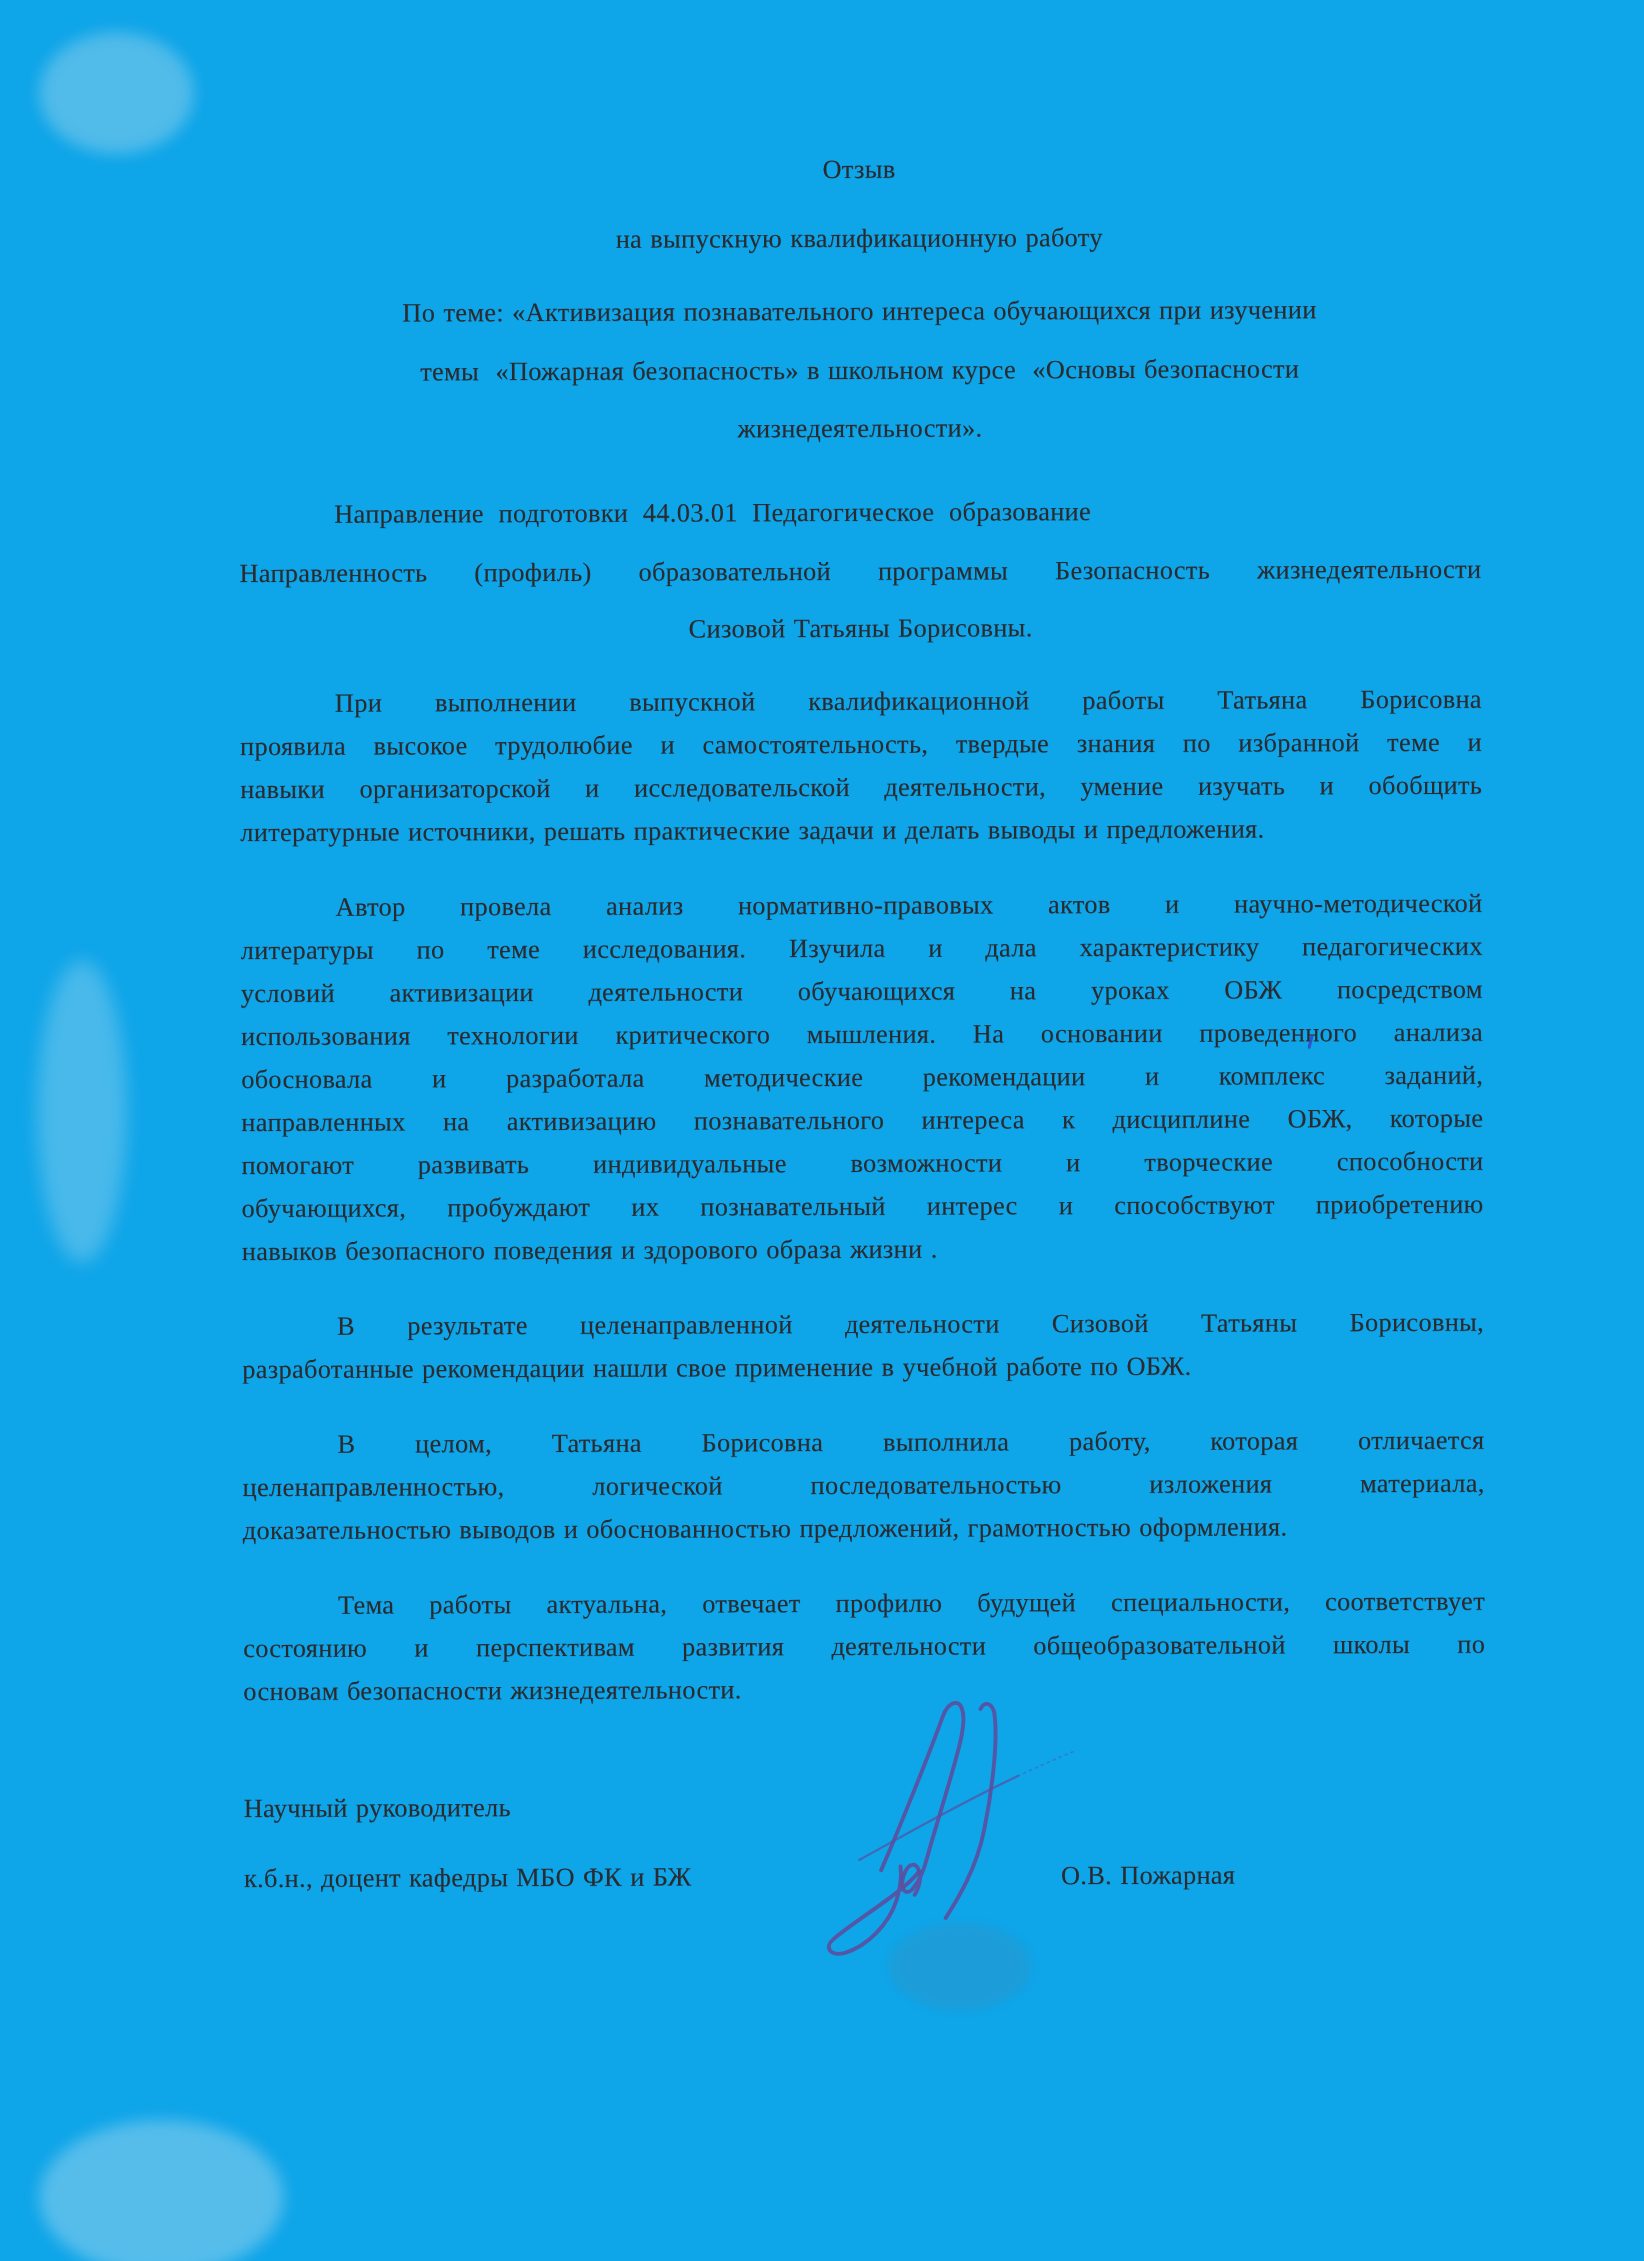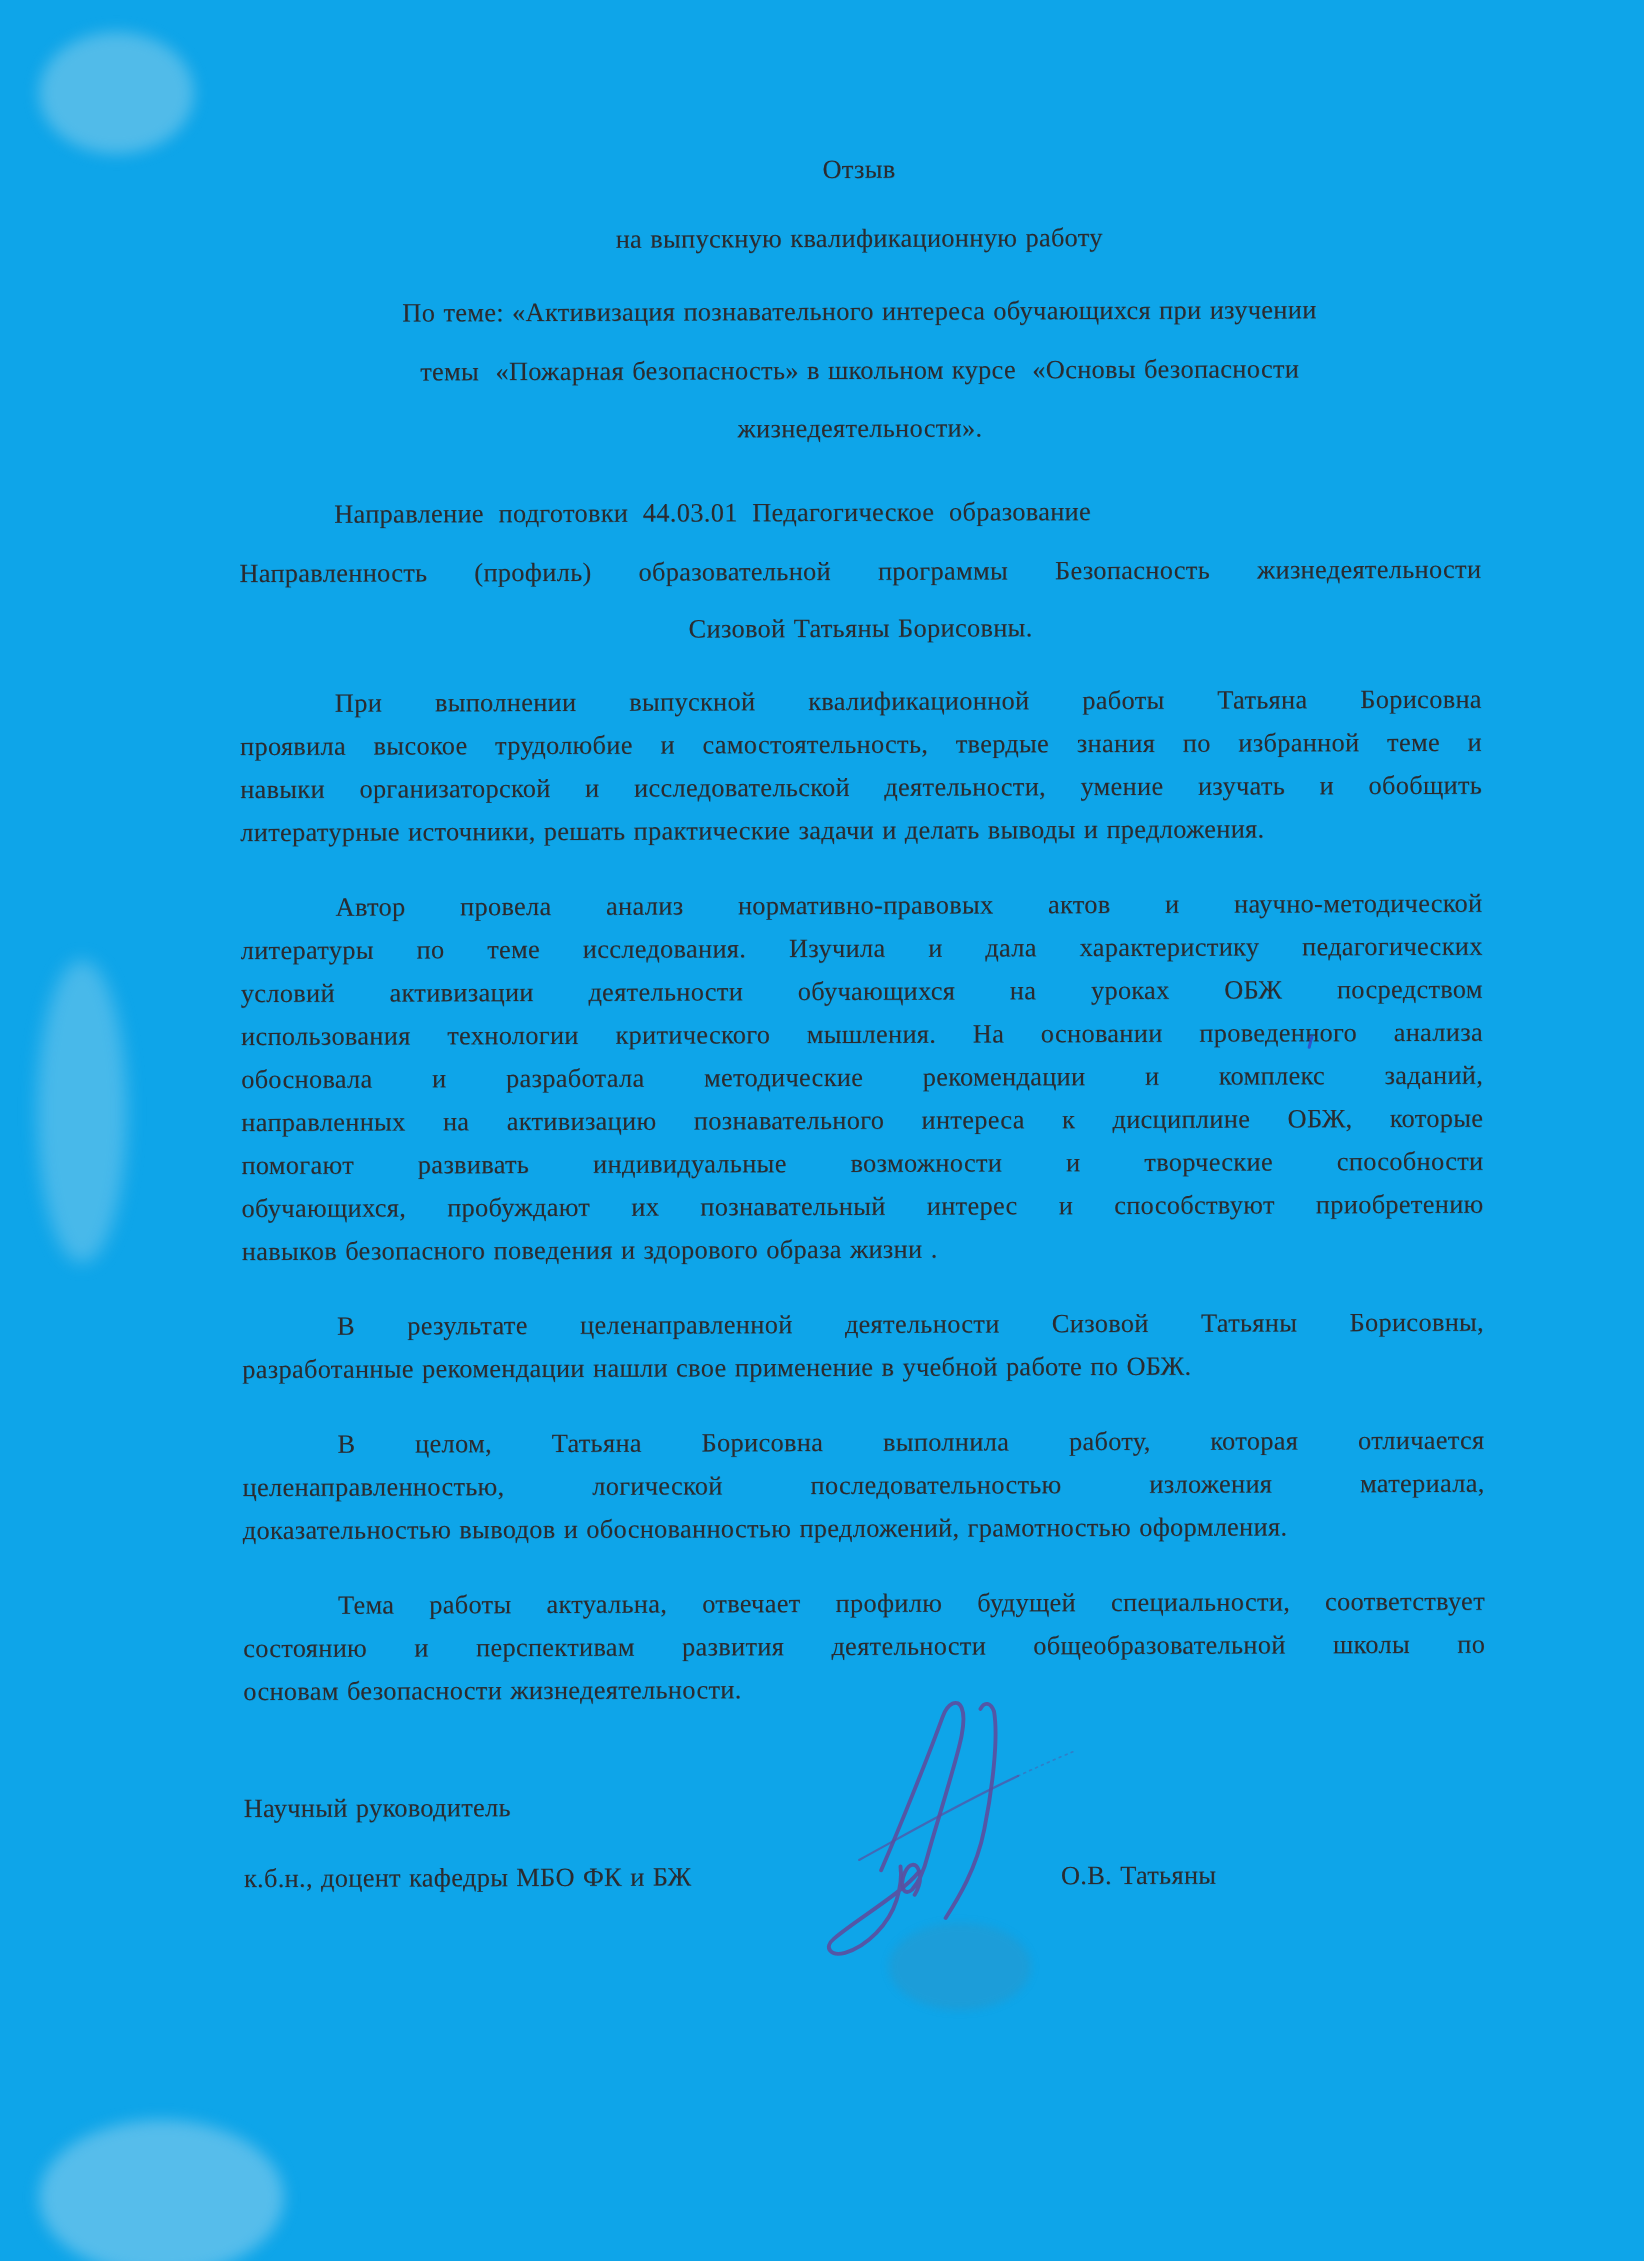--- a/index.html
+++ b/index.html
@@ -145,21 +145,21 @@
     <div class="para">
       <div class="line jline indent">Тема работы актуальна, отвечает профилю будущей специальности, соответствует</div>
       <div class="line jline">состоянию и перспективам развития деятельности общеобразовательной школы по</div>
       <div class="line lastline">основам безопасности жизнедеятельности.</div>
     </div>
 
     <div class="sig-block">
       <div class="line">Научный руководитель</div>
       <div class="line sig-row">
         <span>к.б.н., доцент кафедры МБО ФК и БЖ</span>
-        <span class="sig-name">О.В. Татьяны</span>
+        <span class="sig-name">О.В. Пожарная</span>
       </div>
     </div>
 
   </div>
 
   <svg class="signature-svg" viewBox="0 0 420 420" fill="none" xmlns="http://www.w3.org/2000/svg">
     <path stroke-width="6" stroke-linecap="round" opacity="0.92" d="M118 284 C148 215 192 105 213 47 C221 25 237 17 243 33 C251 53 239 94 228 132 C213 186 199 228 190 262 C184 286 175 304 166 314 C152 326 146 306 155 287 C161 274 172 270 177 286 C181 300 176 312 170 322" stroke="#5a4fa0"></path>
     <path stroke-width="6" stroke-linecap="round" opacity="0.92" d="M177 286 C150 320 80 360 45 390 C28 404 40 418 62 412 C96 402 130 368 142 330 C148 310 150 292 148 278" stroke="#5a4fa0"></path>
     <path stroke-width="6" stroke-linecap="round" opacity="0.92" d="M293 38 C288 24 278 22 272 34 M293 38 C300 80 290 160 278 220 C266 282 236 330 218 358" stroke="#5a4fa0"></path>
     <path stroke-width="3.5" stroke-linecap="round" opacity="0.7" d="M84 268 C150 232 240 180 330 138" stroke="#5a4fa0"></path>

